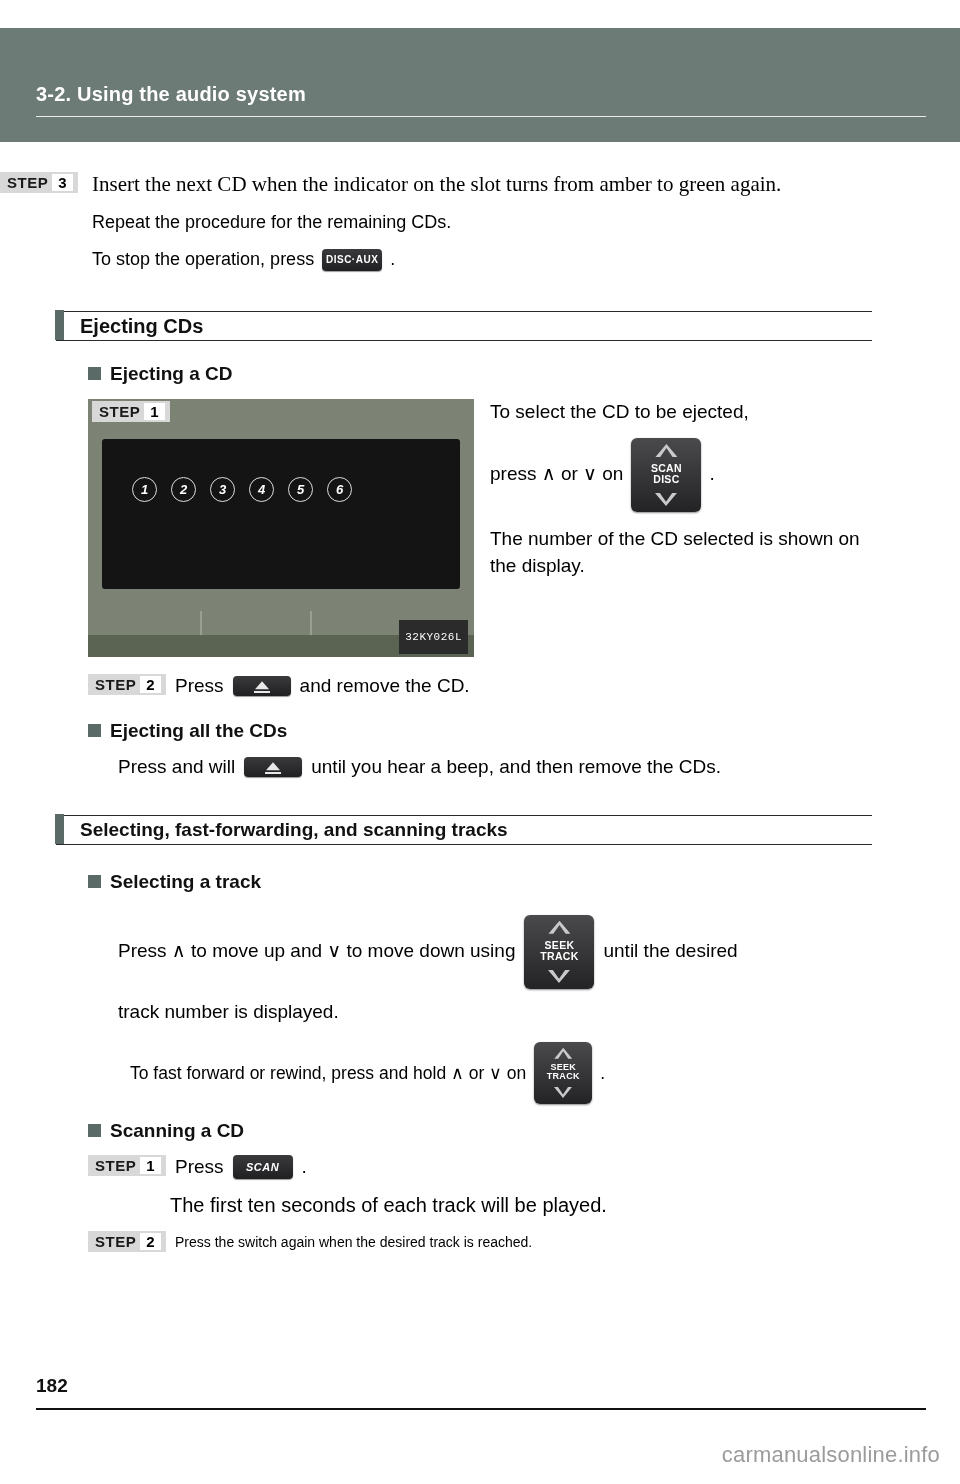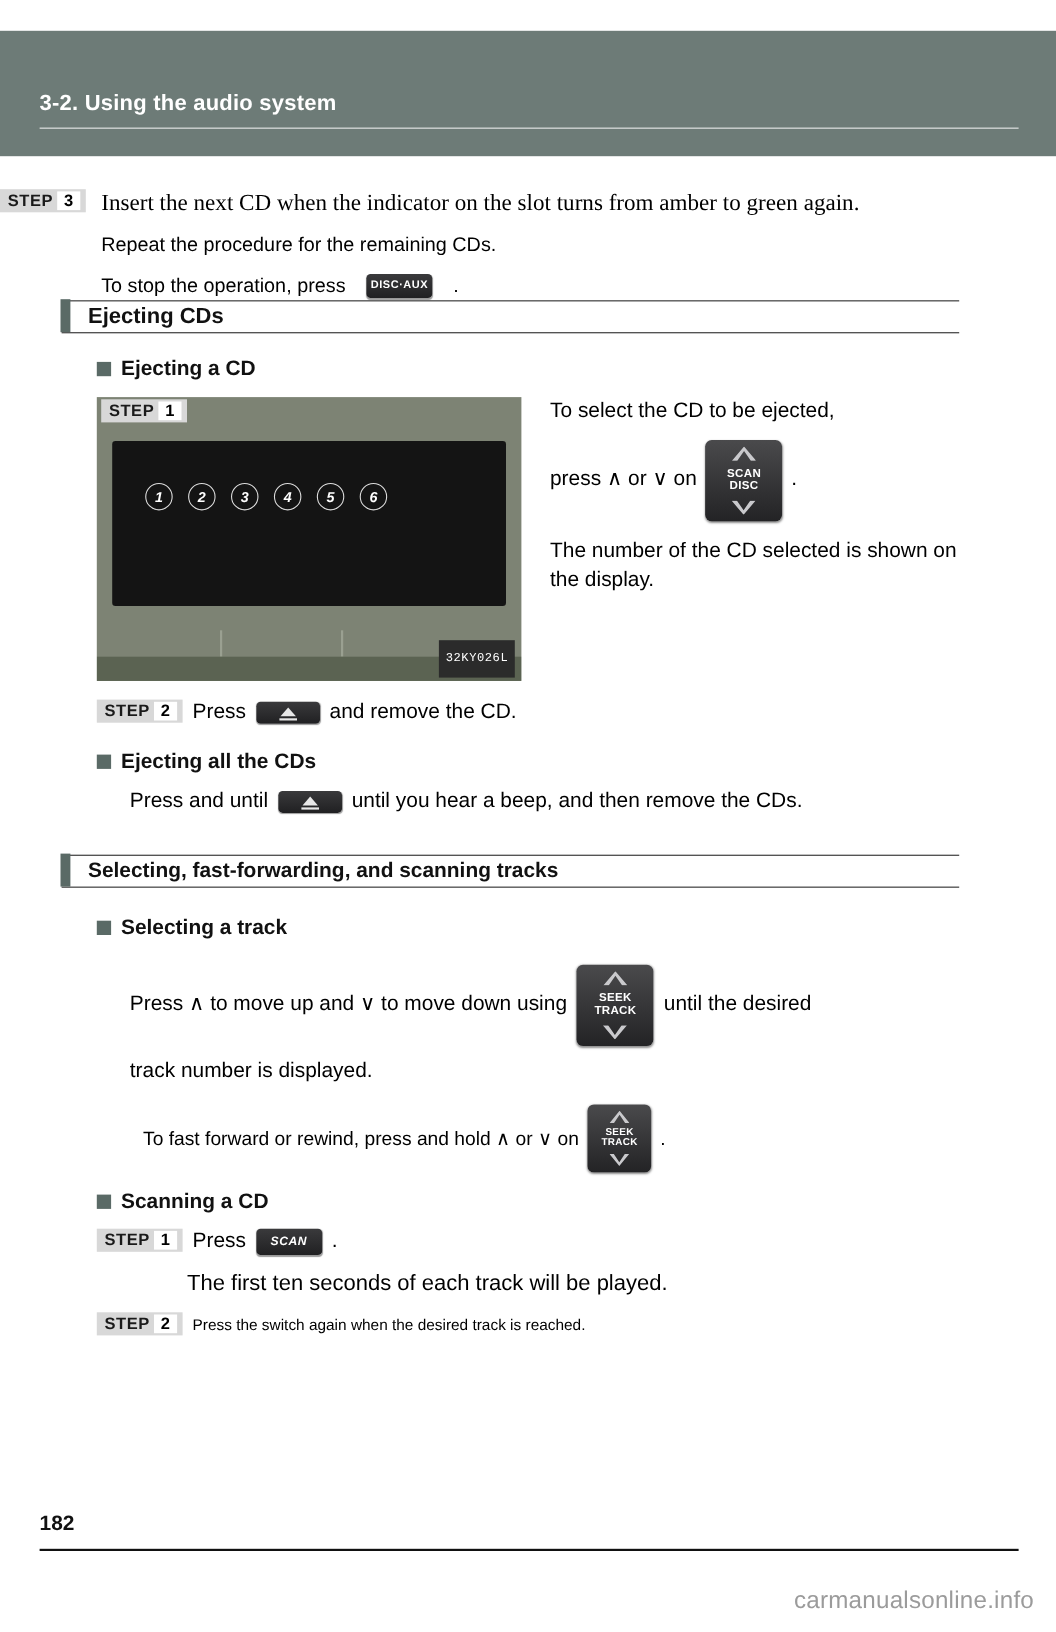--- a/index.html
+++ b/index.html
@@ -336,28 +336,28 @@
 </div>
 
 <div class="content">
 
   <div style="position:relative; margin-left:92px; width:782px;">
     <div class="step-badge" style="position:absolute; left:-92px; top:30px;">
       <span>STEP</span><span class="num">3</span>
     </div>
     <div class="txt justify" style="padding-top:28px; text-align:justify; font-size:21px;font-family:Liberation Serif, serif;">Insert the next CD when the indicator on the slot turns from amber to green again.</div>
     <div class="txt" style="margin-top:10px; font-size:18px;">Repeat the procedure for the remaining CDs.</div>
-    <div class="txt" style="margin-top:12px; font-size:18px; display:flex; align-items:center; gap:19px;">
+    <div class="txt" style="margin-top:12px; font-size:18px; display:flex; align-items:center; gap:8px;">
       <span>To stop the operation, press</span>
       <span class="btn-img btn-disc">DISC·AUX</span>
       <span>.</span>
     </div>
   </div>
 
-  <div class="section-bar" style="padding-left:23px;">
+  <div class="section-bar" style="margin-top:38px;padding-left:23px;">
     <div class="tab"></div>
     <div class="section-title">Ejecting CDs</div>
   </div>
 
   <div class="sub-head" style="margin-top:22px; margin-left:88px;">
     <span class="sq"></span>
     <span>Ejecting a CD</span>
   </div>
 
   <div style="display:flex; margin-top:14px; margin-left:88px; width:790px;">
@@ -376,21 +376,21 @@
         <div class="slot">4</div>
         <div class="slot">5</div>
         <div class="slot">6</div>
       </div>
       <div class="tick" style="left:112px;"></div>
       <div class="tick" style="left:222px;"></div>
       <div class="bottom-bar"></div>
       <div class="code">32KY026L</div>
     </div>
 
-    <div style="flex:1; padding-left:26px;">
+    <div style="flex:1; padding-left:16px;">
       <div class="txt justify" style="font-size:19px;">To select the CD to be ejected,</div>
       <div style="display:flex; align-items:center; gap:8px; margin-top:12px;">
         <span class="txt" style="font-size:19px;">press ∧ or ∨ on</span>
         <span class="rocker">
           <span class="chev up"></span>
           <span class="lbl">
             <span>SCAN</span><br>
             <span>DISC</span>
           </span>
           <span class="chev down"></span>
@@ -408,21 +408,21 @@
     <span class="txt" style="font-size:19px;">Press</span>
     <span class="btn-img btn-eject"></span>
     <span class="txt" style="font-size:19px;">and remove the CD.</span>
   </div>
 
   <div class="sub-head" style="margin-top:20px; margin-left:88px;">
     <span class="sq"></span>
     <span>Ejecting all the CDs</span>
   </div>
   <div style="display:flex; align-items:center; gap:9px; margin-top:12px; margin-left:118px;">
-    <span class="txt" style="font-size:19px;">Press and until</span>
+    <span class="txt" style="font-size:19px;">Press and will</span>
     <span class="btn-img btn-eject"></span>
     <span class="txt" style="font-size:19px;">until you hear a beep, and then remove the CDs.</span>
   </div>
 
   <div class="section-bar" style="margin-top:34px;">
     <div class="tab"></div>
     <div class="section-title" style="font-size:19px;">Selecting, fast-forwarding, and scanning tracks</div>
   </div>
 
   <div class="sub-head" style="margin-top:26px; margin-left:88px;">

